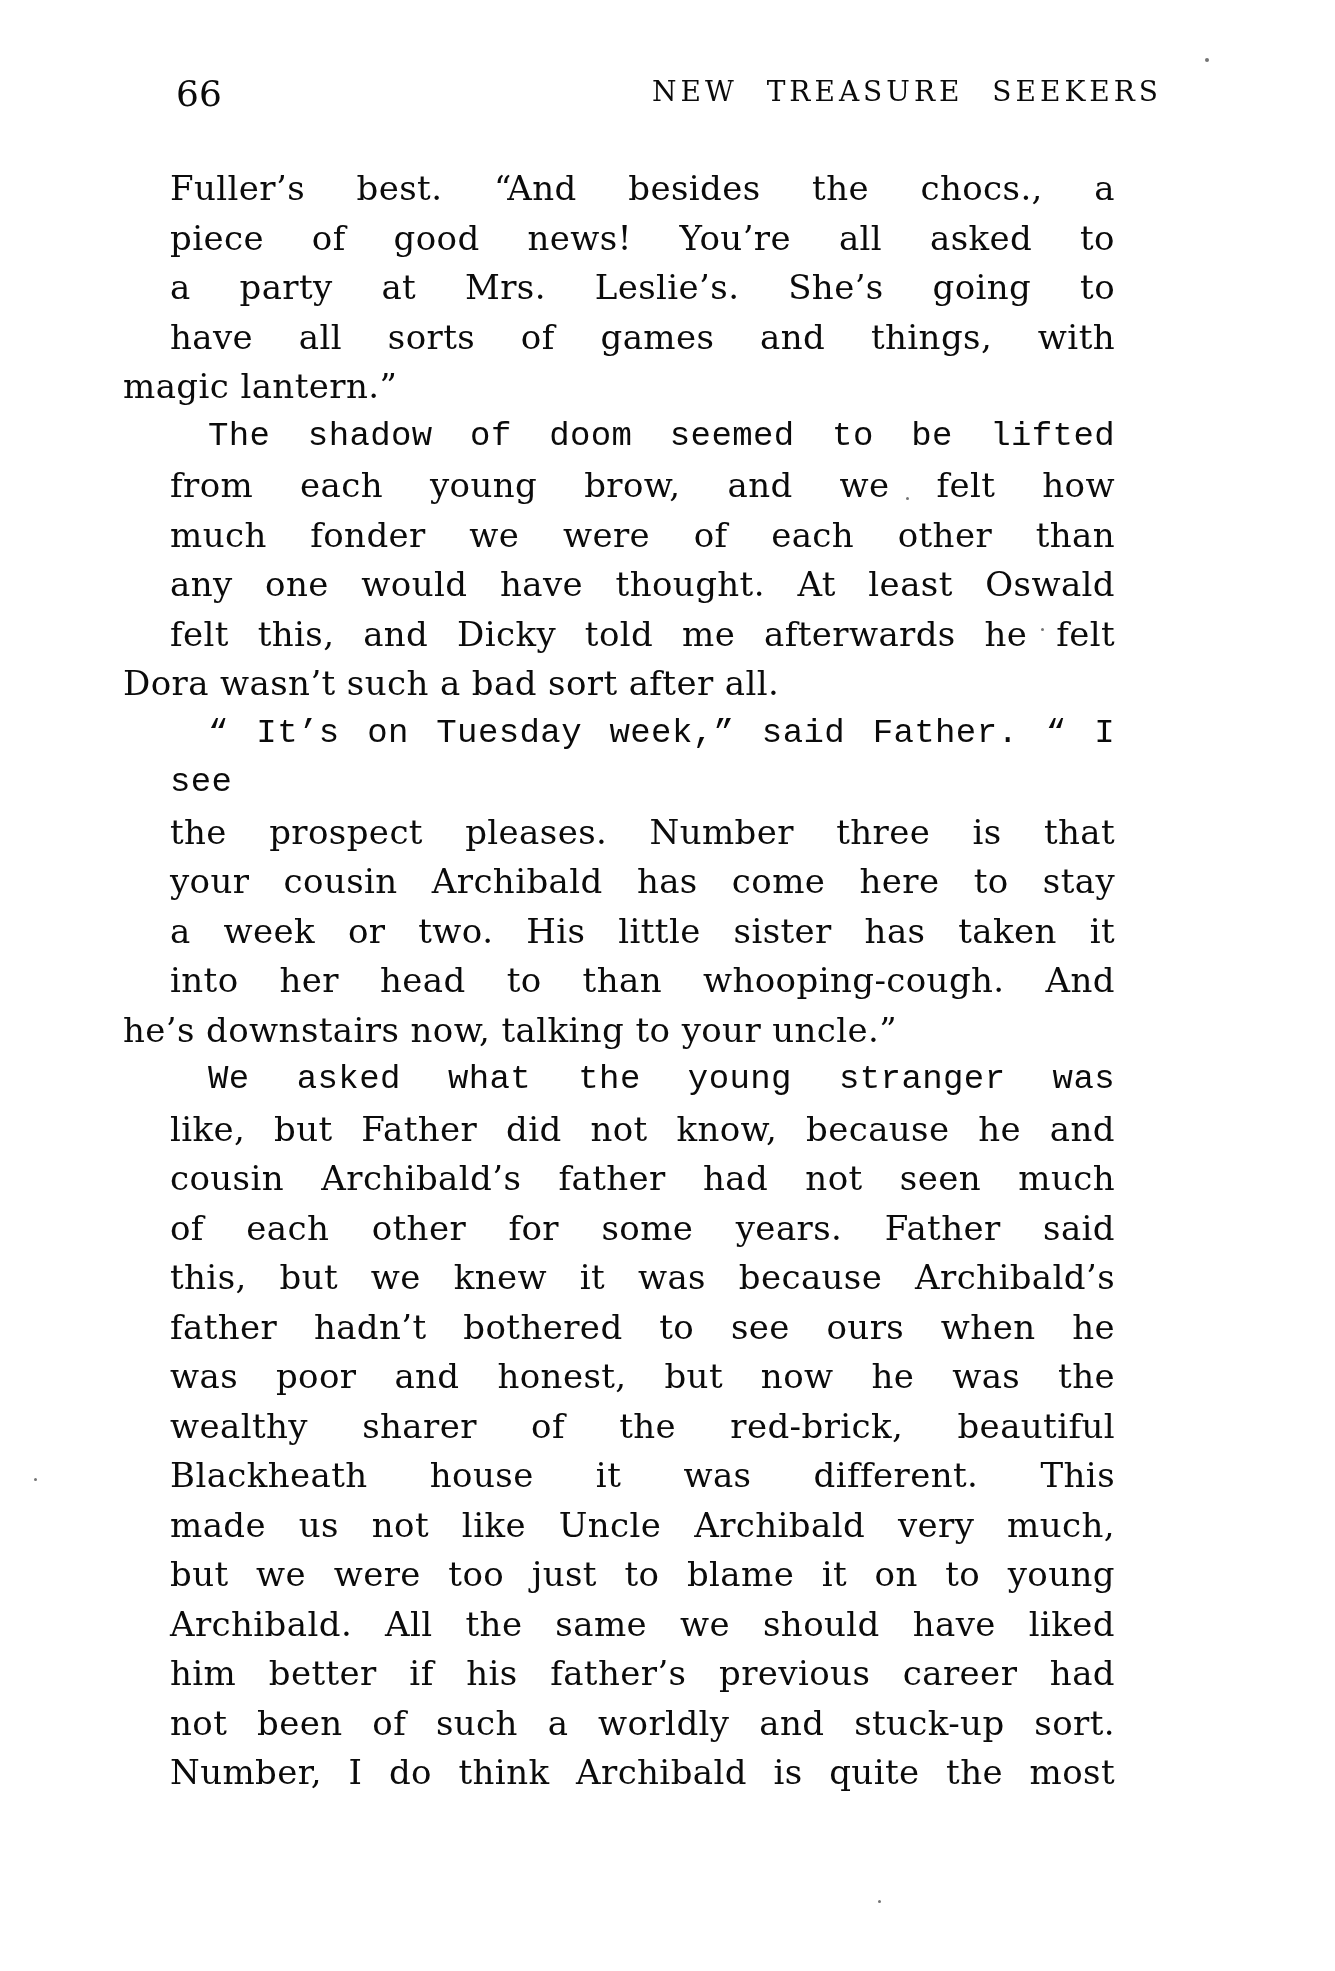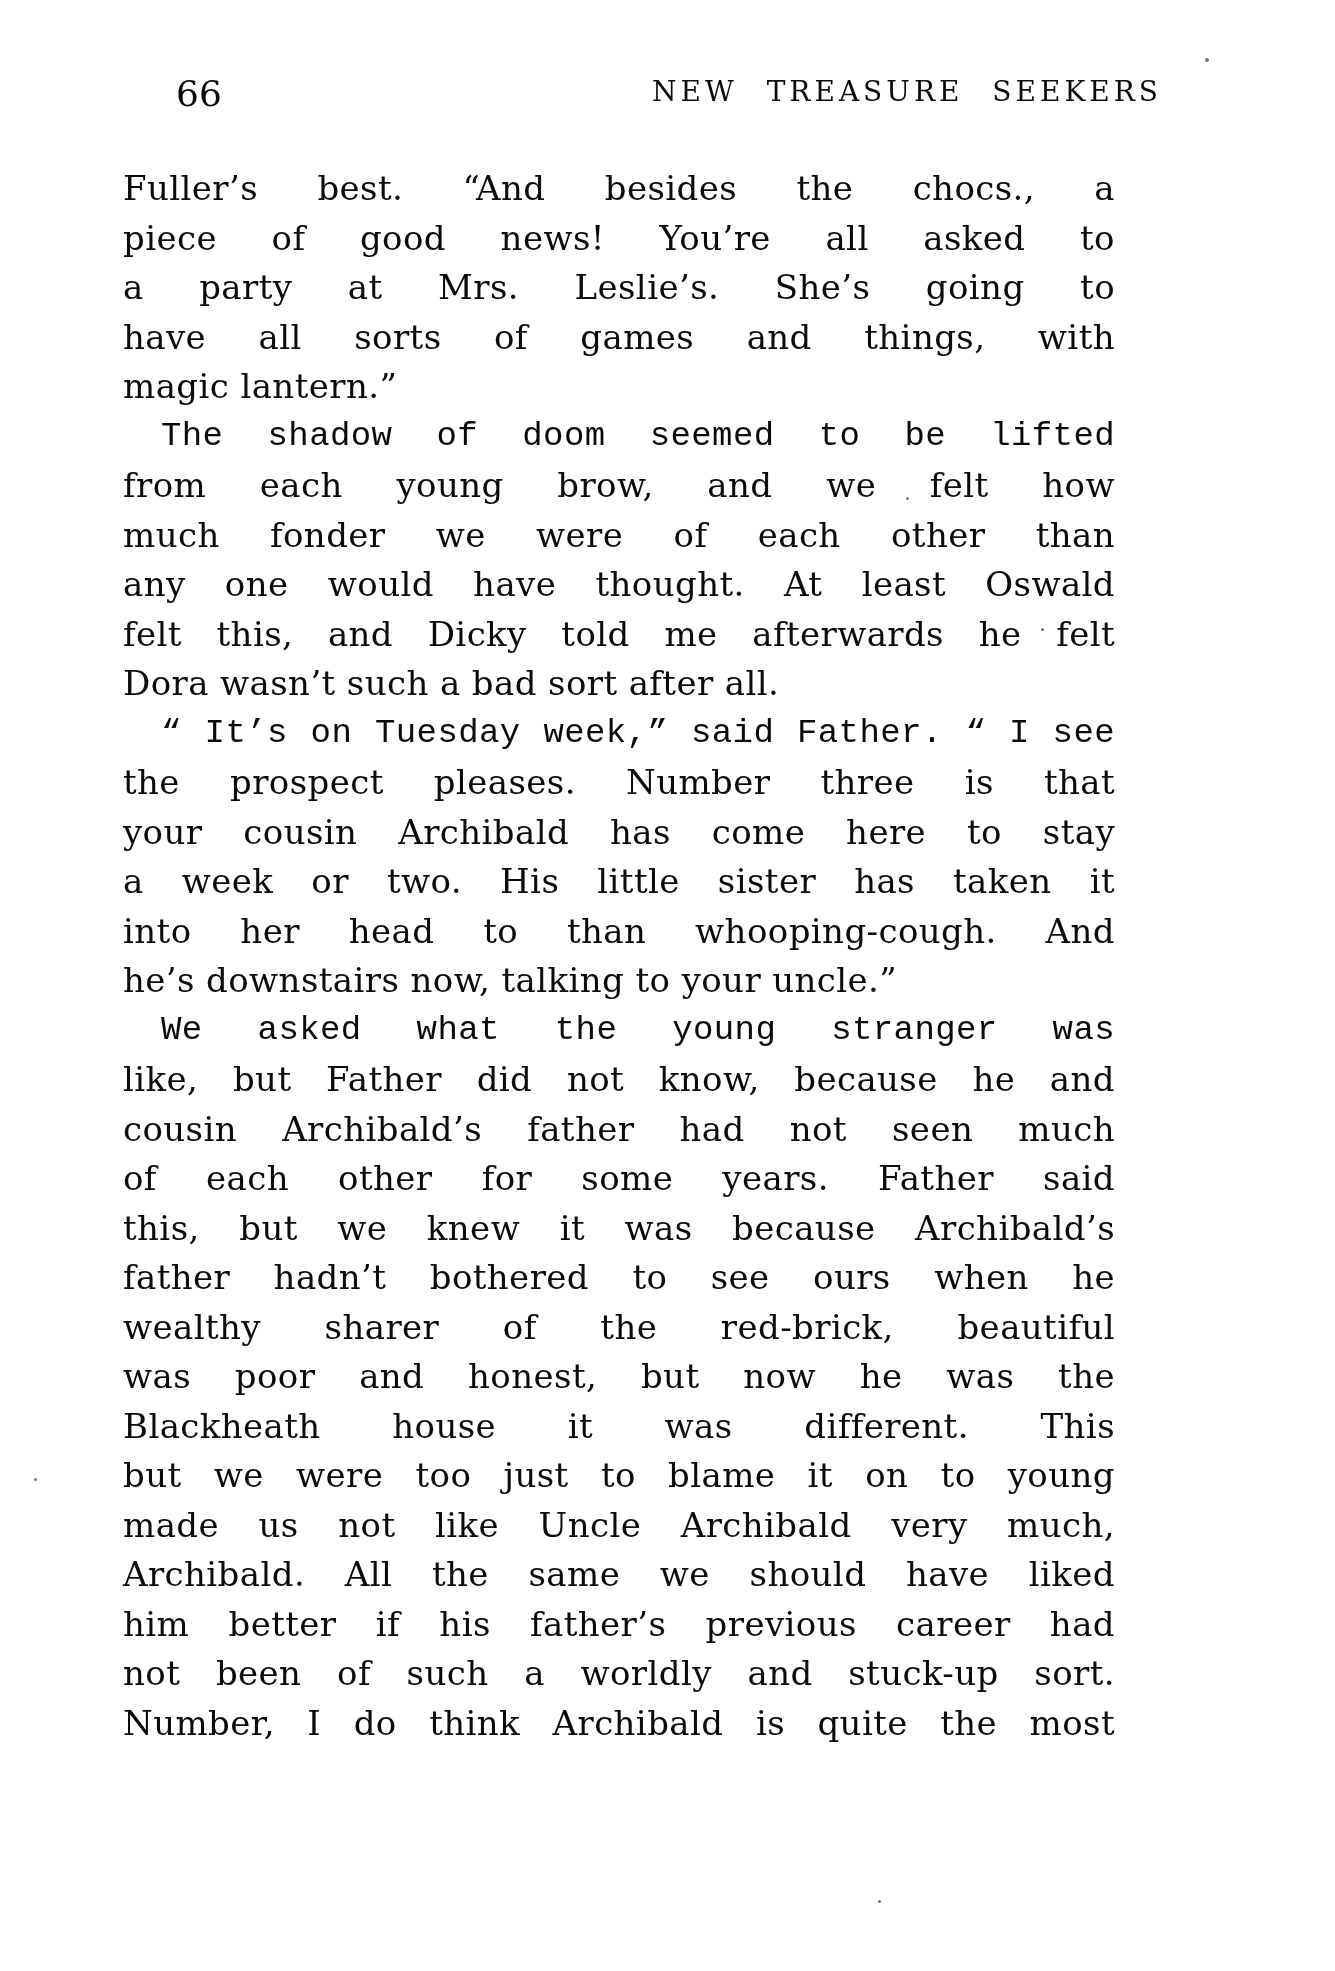--- a/index.html
+++ b/index.html
@@ -43,20 +43,21 @@
     width: 992px;
   }
   .line {
     font-size: 34px;
     line-height: 49.5px;
     letter-spacing: 0.4px;
   }
   .line.just {
     text-align: justify;
     text-align-last: justify;
+    margin-left: 47px;
   }
   .line.indent {
     text-indent: 38px;
     font-family: Liberation Mono, monospace;
   }
   .speck {
     position: absolute;
     background: #2a2a2a;
     border-radius: 50%;
     opacity: 0.65;
@@ -92,25 +93,25 @@
     <div class="line just">your cousin Archibald has come here to stay</div>
     <div class="line just">a week or two. His little sister has taken it</div>
     <div class="line just">into her head to than whooping-cough. And</div>
     <div class="line">he’s downstairs now, talking to your uncle.”</div>
     <div class="line indent just">We asked what the young stranger was</div>
     <div class="line just">like, but Father did not know, because he and</div>
     <div class="line just">cousin Archibald’s father had not seen much</div>
     <div class="line just">of each other for some years. Father said</div>
     <div class="line just">this, but we knew it was because Archibald’s</div>
     <div class="line just">father hadn’t bothered to see ours when he</div>
+    <div class="line just">was poor and honest, but now he was the</div>
     <div class="line just">wealthy sharer of the red-brick, beautiful</div>
-    <div class="line just">was poor and honest, but now he was the</div>
     <div class="line just">Blackheath house it was different. This</div>
+    <div class="line just">made us not like Uncle Archibald very much,</div>
     <div class="line just">but we were too just to blame it on to young</div>
-    <div class="line just">made us not like Uncle Archibald very much,</div>
     <div class="line just">Archibald. All the same we should have liked</div>
     <div class="line just">him better if his father’s previous career had</div>
     <div class="line just">not been of such a worldly and stuck-up sort.</div>
     <div class="line just">Number, I do think Archibald is quite the most</div>
   </main>
 
 <div class="speck s1"></div>
 <div class="speck s2"></div>
 <div class="speck s3"></div>
 <div class="speck s4"></div>

